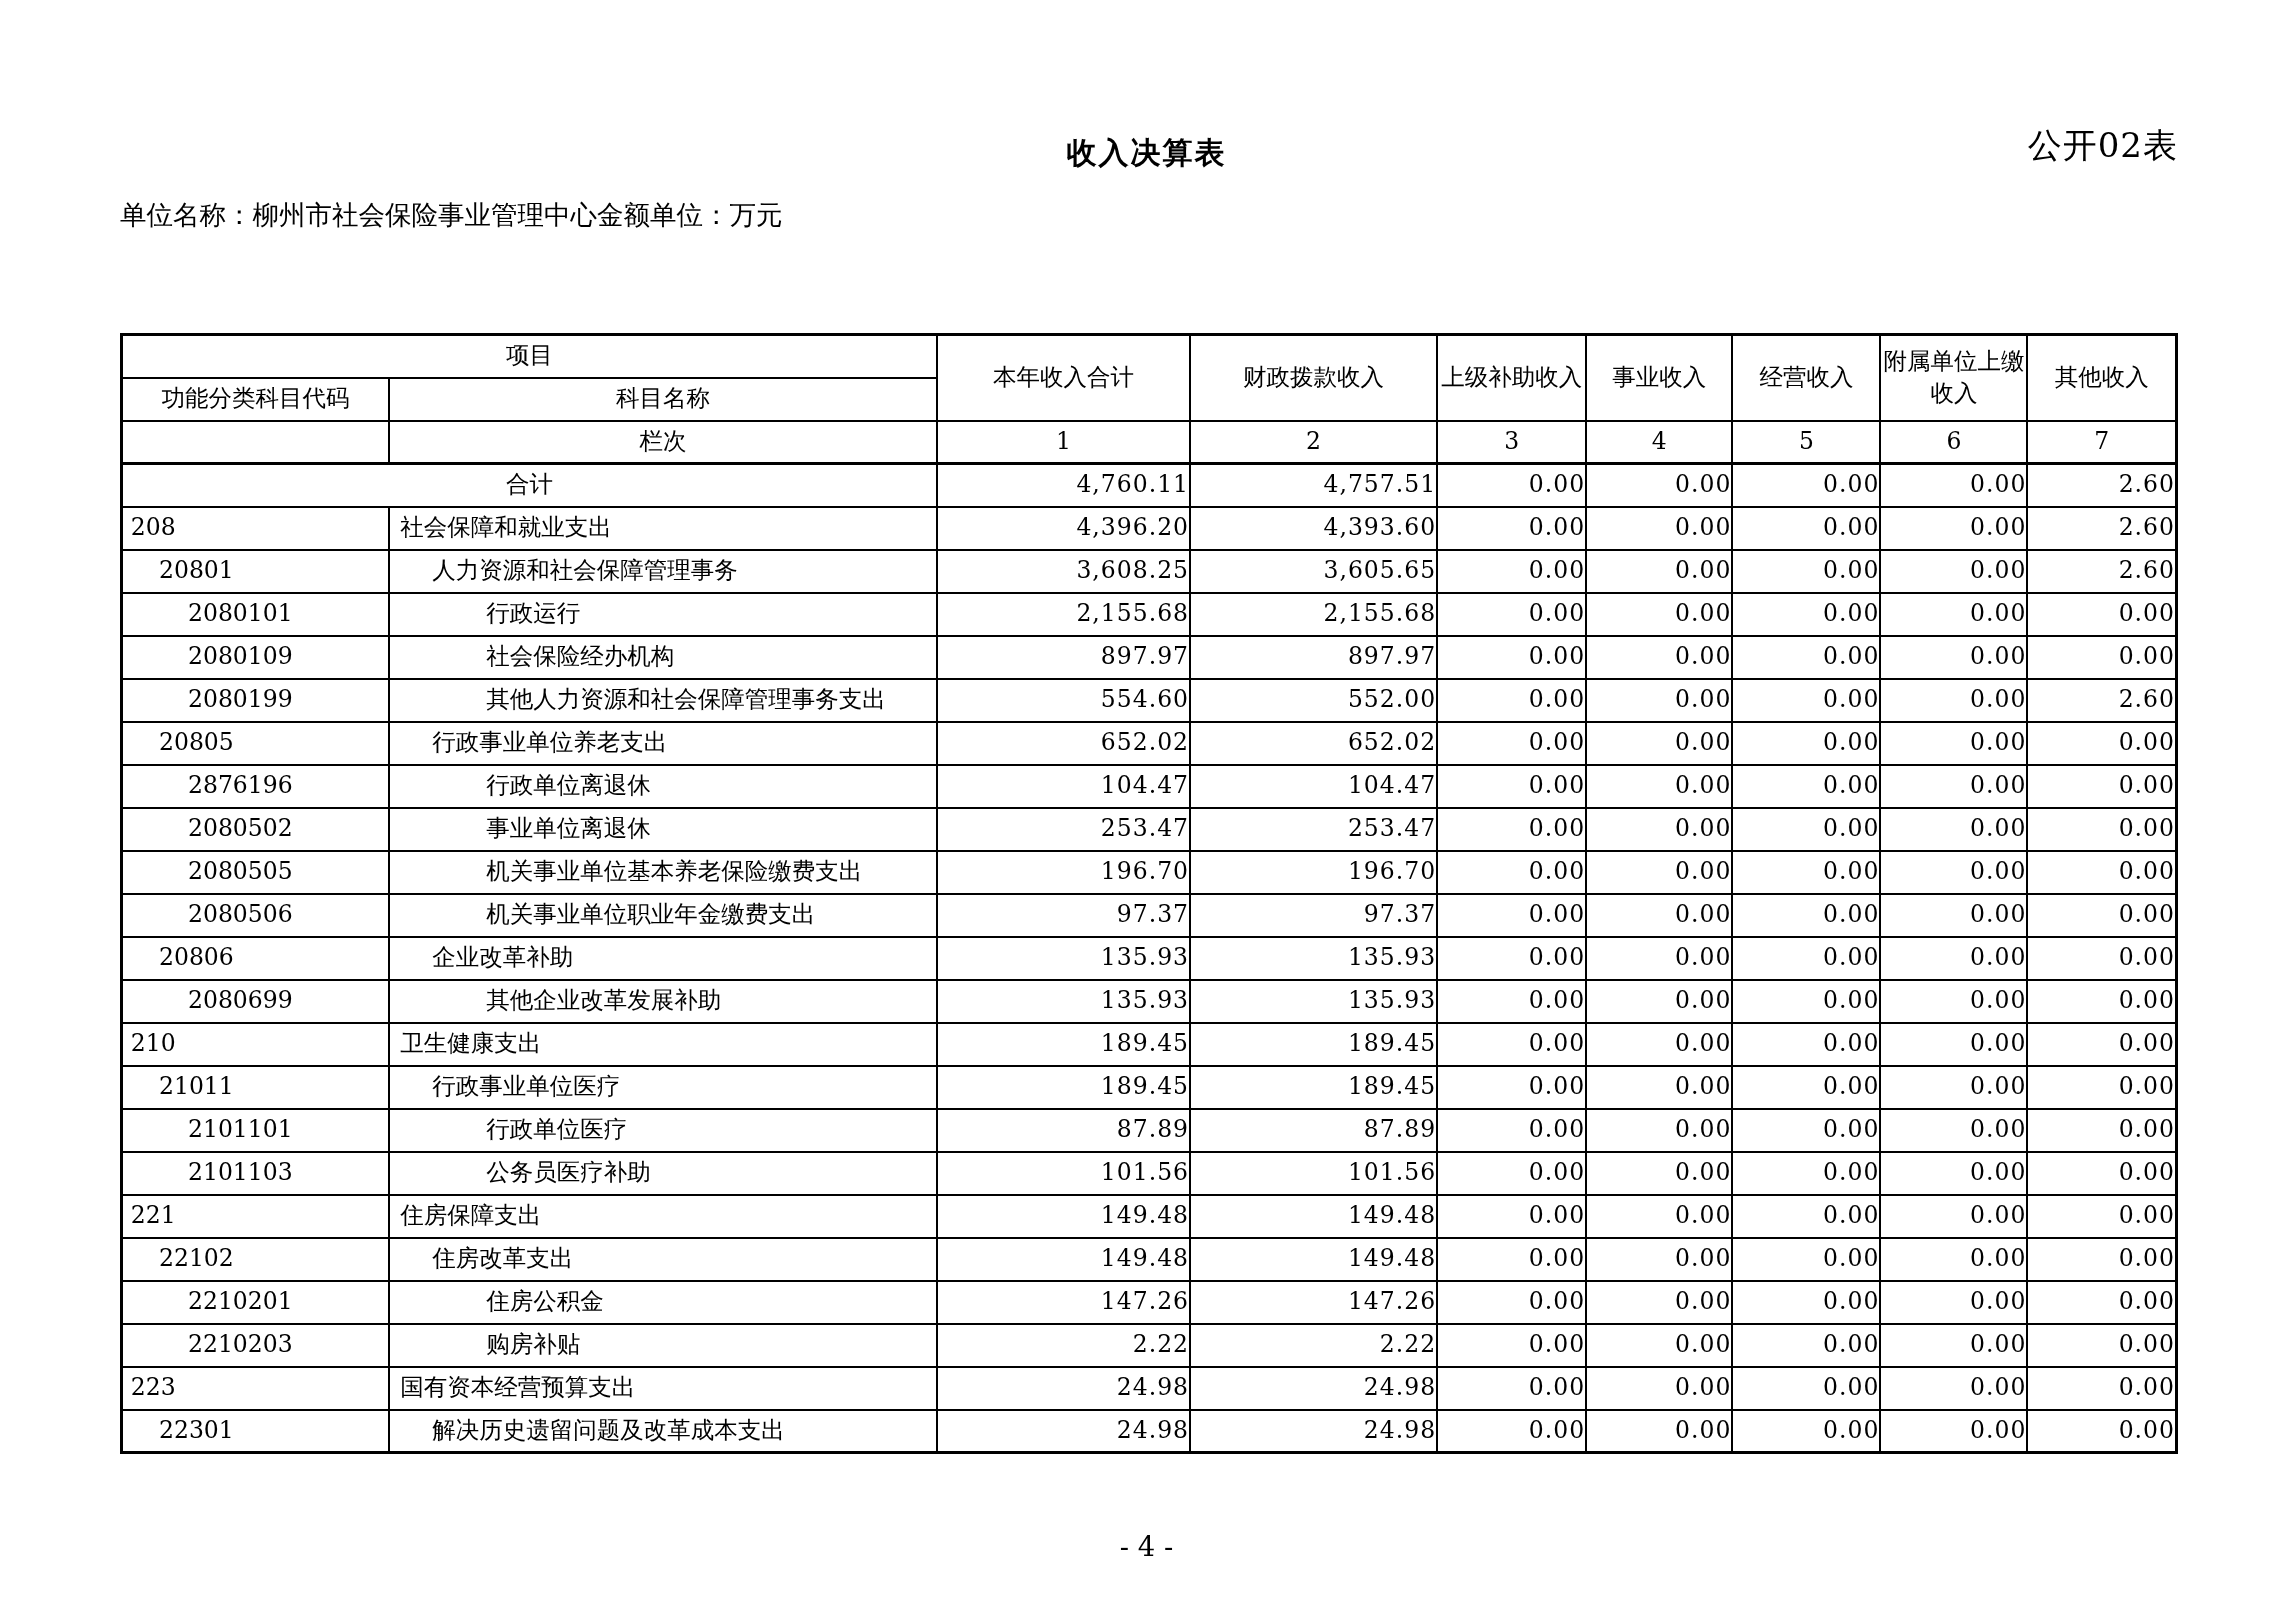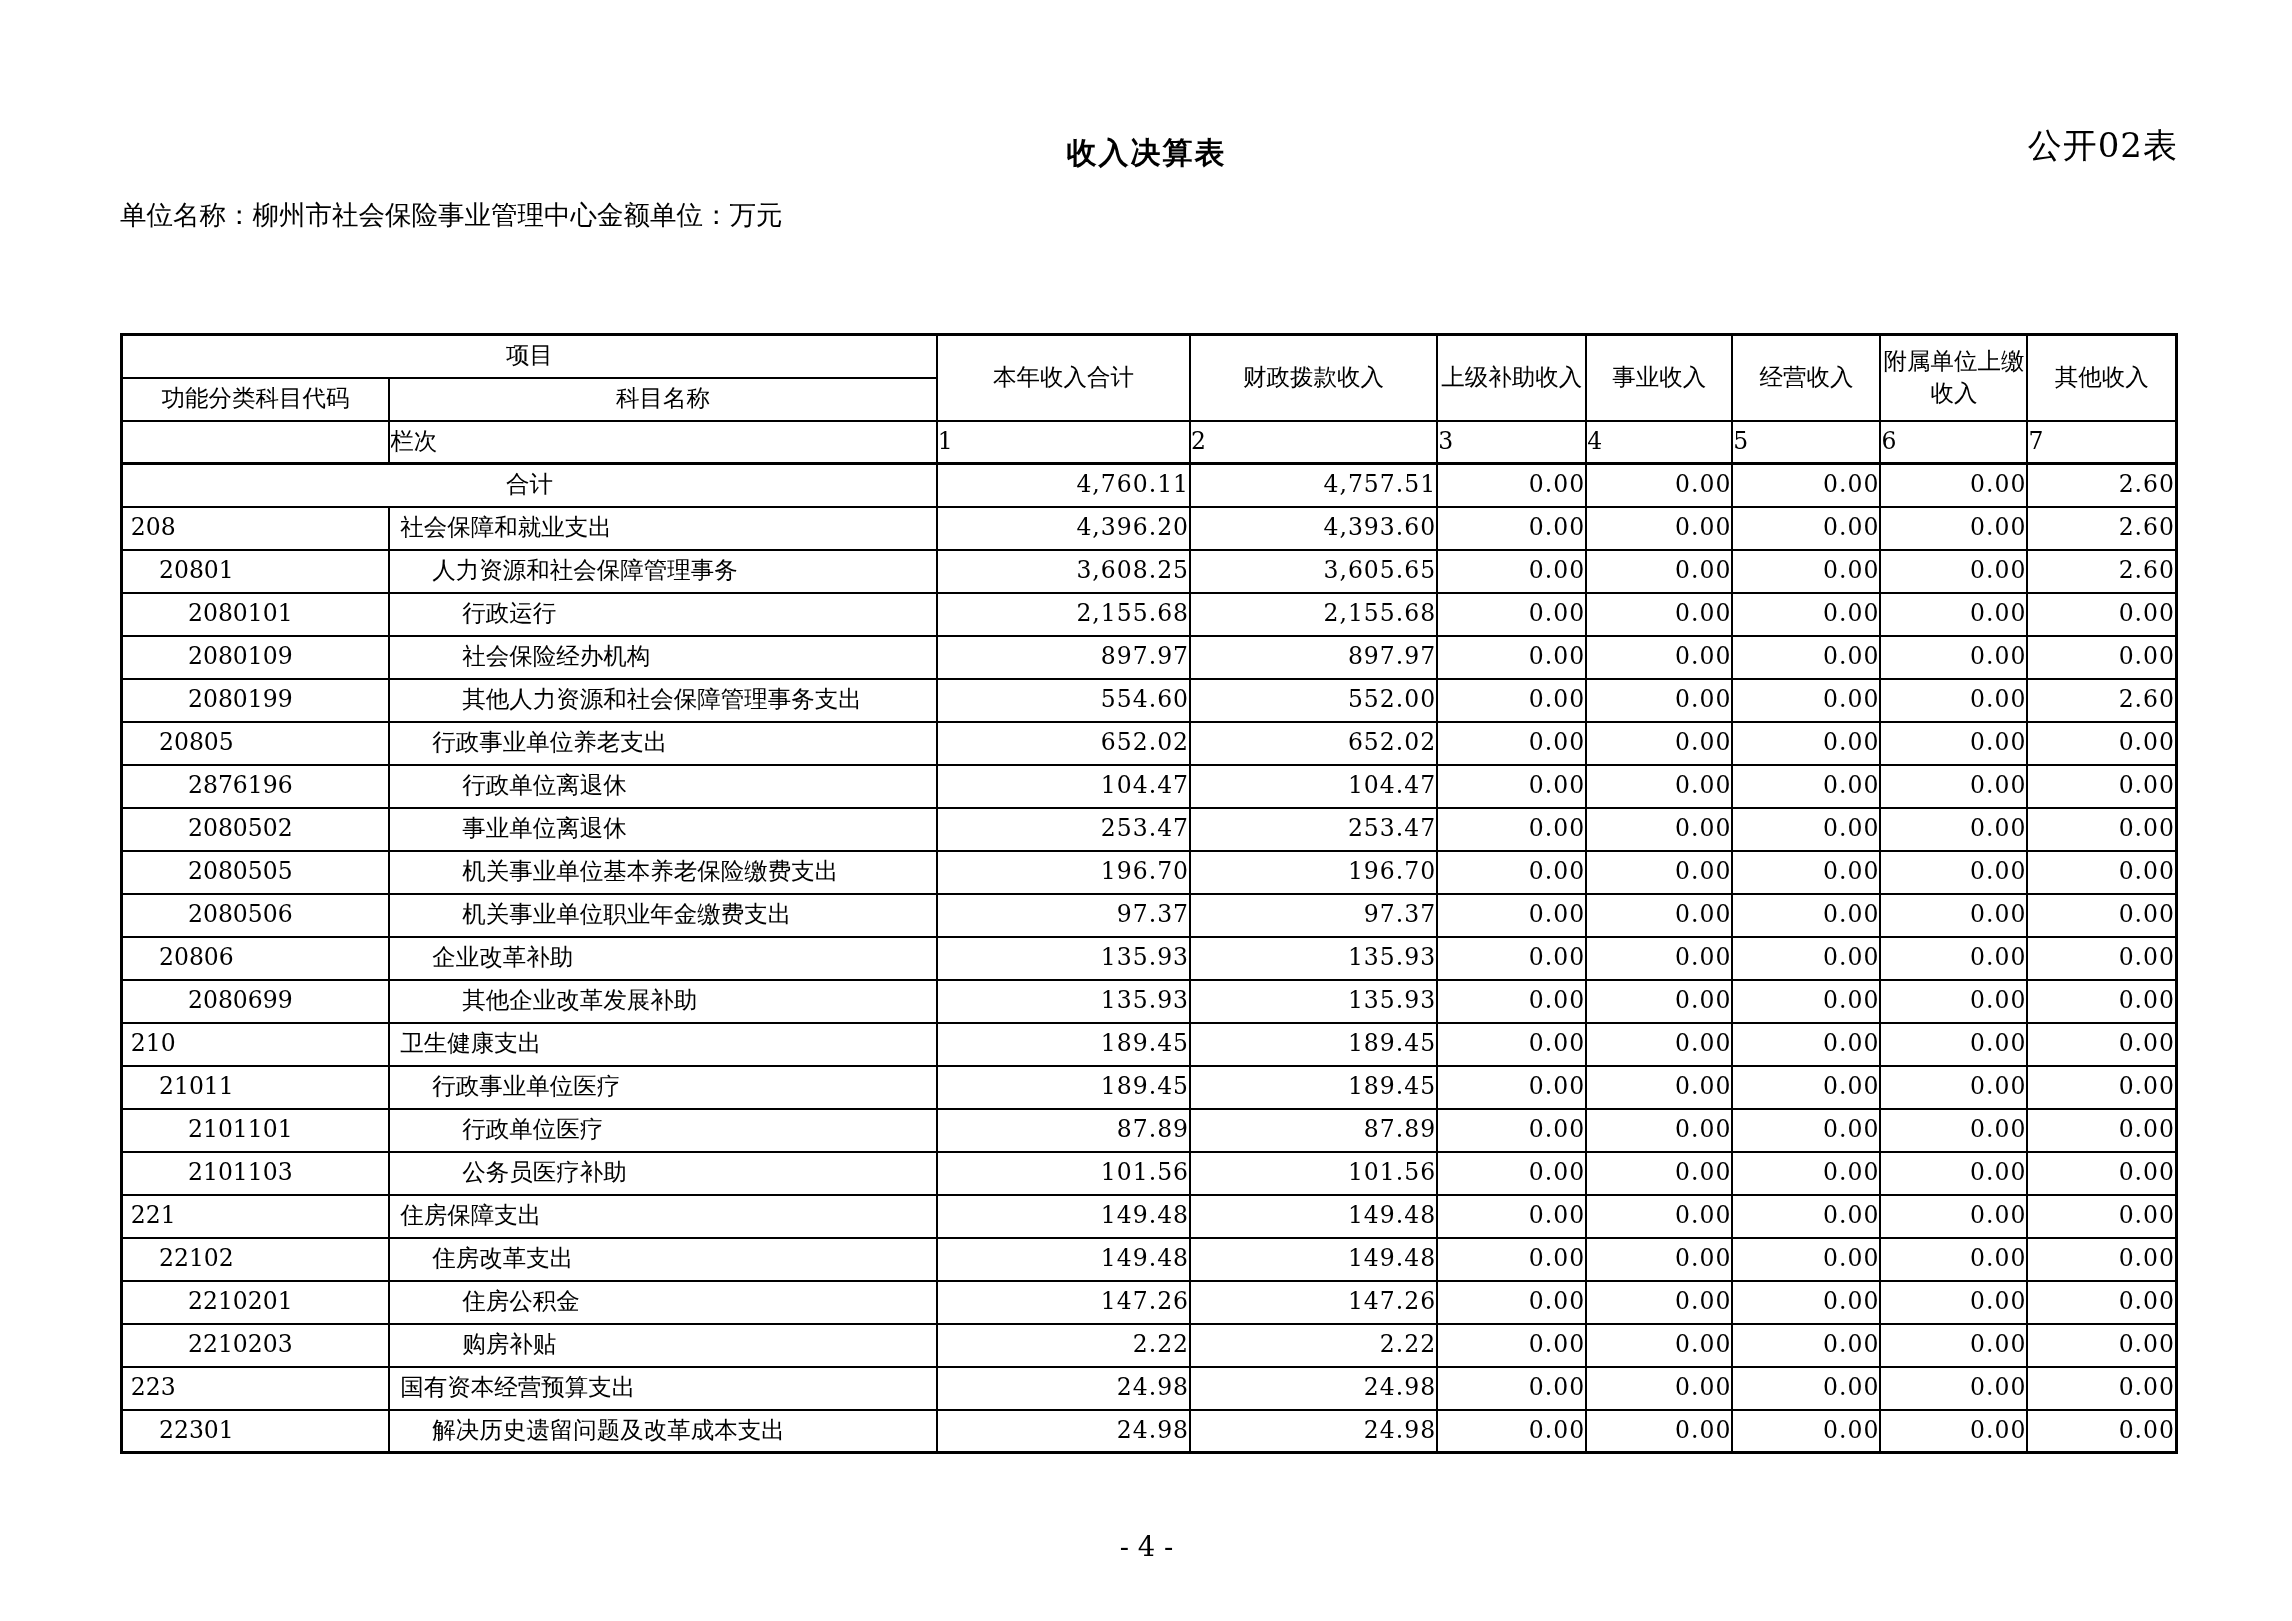--- a/index.html
+++ b/index.html
@@ -25,32 +25,32 @@
   }
   .income-table th,.income-table td{
     border-left:2px solid #000;border-right:2px solid #000;
     border-top:2.9px solid #000;border-bottom:2.9px solid #000;
     font-size:23.5px;font-weight:normal;padding:0;line-height:1.35;
     vertical-align:middle;overflow:hidden;
   }
   .income-table thead tr.row-head1{height:43px;margin-top:27px;}
   .income-table thead tr.row-head2{height:43px;}
   .income-table thead tr.lanci-row{height:43px;}
-  .income-table thead tr.lanci-row td{border-bottom:3.9px solid #000;text-align:left;border-radius:13px;}
+  .income-table thead tr.lanci-row td{border-bottom:3.9px solid #000;text-align:center;border-radius:13px;}
   .income-table tbody tr{height:43px;}
   .col-head{text-align:center;padding:0 3.9px;}
   .project-head,.code-head,.name-head{text-align:center;}
   .code-cell{text-align:left;}
   .name-cell{text-align:left;}
   .code-cell.lvl0{padding-left:7.8px;}
   .code-cell.lvl1{padding-left:36px;}
   .code-cell.lvl2{padding-left:65px;}
   .name-cell.lvl0{padding-left:10px;}
   .name-cell.lvl1{padding-left:42px;}
-  .name-cell.lvl2{padding-left:72px;margin-top:44px;}
+  .name-cell.lvl2{padding-left:96px;margin-top:44px;}
   .num-cell{text-align:right;padding-right:4.9px;letter-spacing:1px;}
   .total-cell{text-align:center;}
   .page-footer{
     position:absolute;top:1531px;left:0;width:100%;text-align:center;font-size:27.4px;
   }
 </style>
 </head>
 <body>
 
 <div class="corner-label">公开02表</div>

